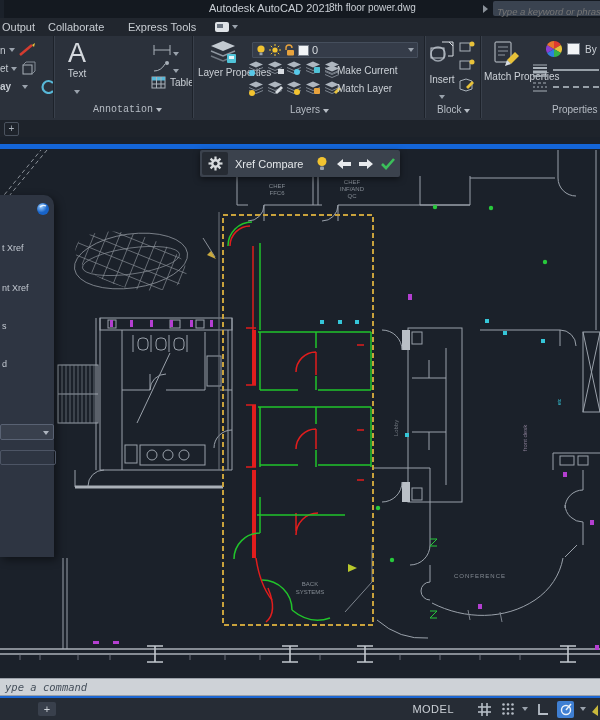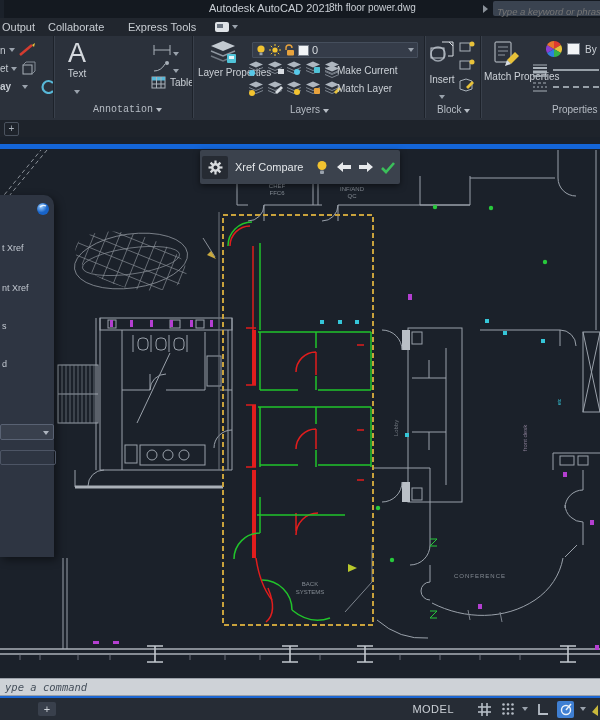--- a/index.html
+++ b/index.html
@@ -33,21 +33,21 @@
   .swatch{width:9px;height:9px;background:#f2f4f6;border:1px solid #7b828c;}
   .longline{height:2px;background:#98a0a8;}
   .longdash{height:0;border-top:2px dashed #98a0a8;}
   
   #tabbar{left:0;top:120px;width:600px;height:17px;background:#1e232b;}
   #newtab{left:4px;top:2px;width:13px;height:12px;border:1px solid #4a525e;border-radius:2px;
      color:#aab1ba;font-size:10px;line-height:12px;text-align:center;}
   
   #canvas{left:0;top:137px;width:600px;height:539px;}
   
-  #xreftb{left:200px;top:150px;width:200px;height:34px;background:#3b424d;border-radius:2px;
+  #xreftb{left:200px;top:150px;width:200px;height:27px;background:#3b424d;border-radius:2px;
      box-shadow:0 2px 6px rgba(0,0,0,.5);display:flex;align-items:center;z-index:6;}
   #xreftb .gearbox{width:26px;height:23px;background:#262b33;margin-left:2px;border-radius:2px;
      display:flex;align-items:center;justify-content:center;}
   #xreftb .lbl{font-size:11px;color:#e4e7ea;margin:0 8px 0 7px;white-space:nowrap;}
   #xreftb .ic{width:22px;display:flex;justify-content:center;}
   
   #sidepanel{left:0;top:195px;width:54px;height:362px;background:#2e3542;border-top-right-radius:10px;
      box-shadow:3px 3px 8px rgba(0,0,0,.45);z-index:5;}
   .sp-frag{position:absolute;left:2px;font-size:9px;color:#c3c9d1;white-space:nowrap;}
   #sp-drop{position:absolute;left:0;top:229px;width:54px;height:16px;background:#39404d;

